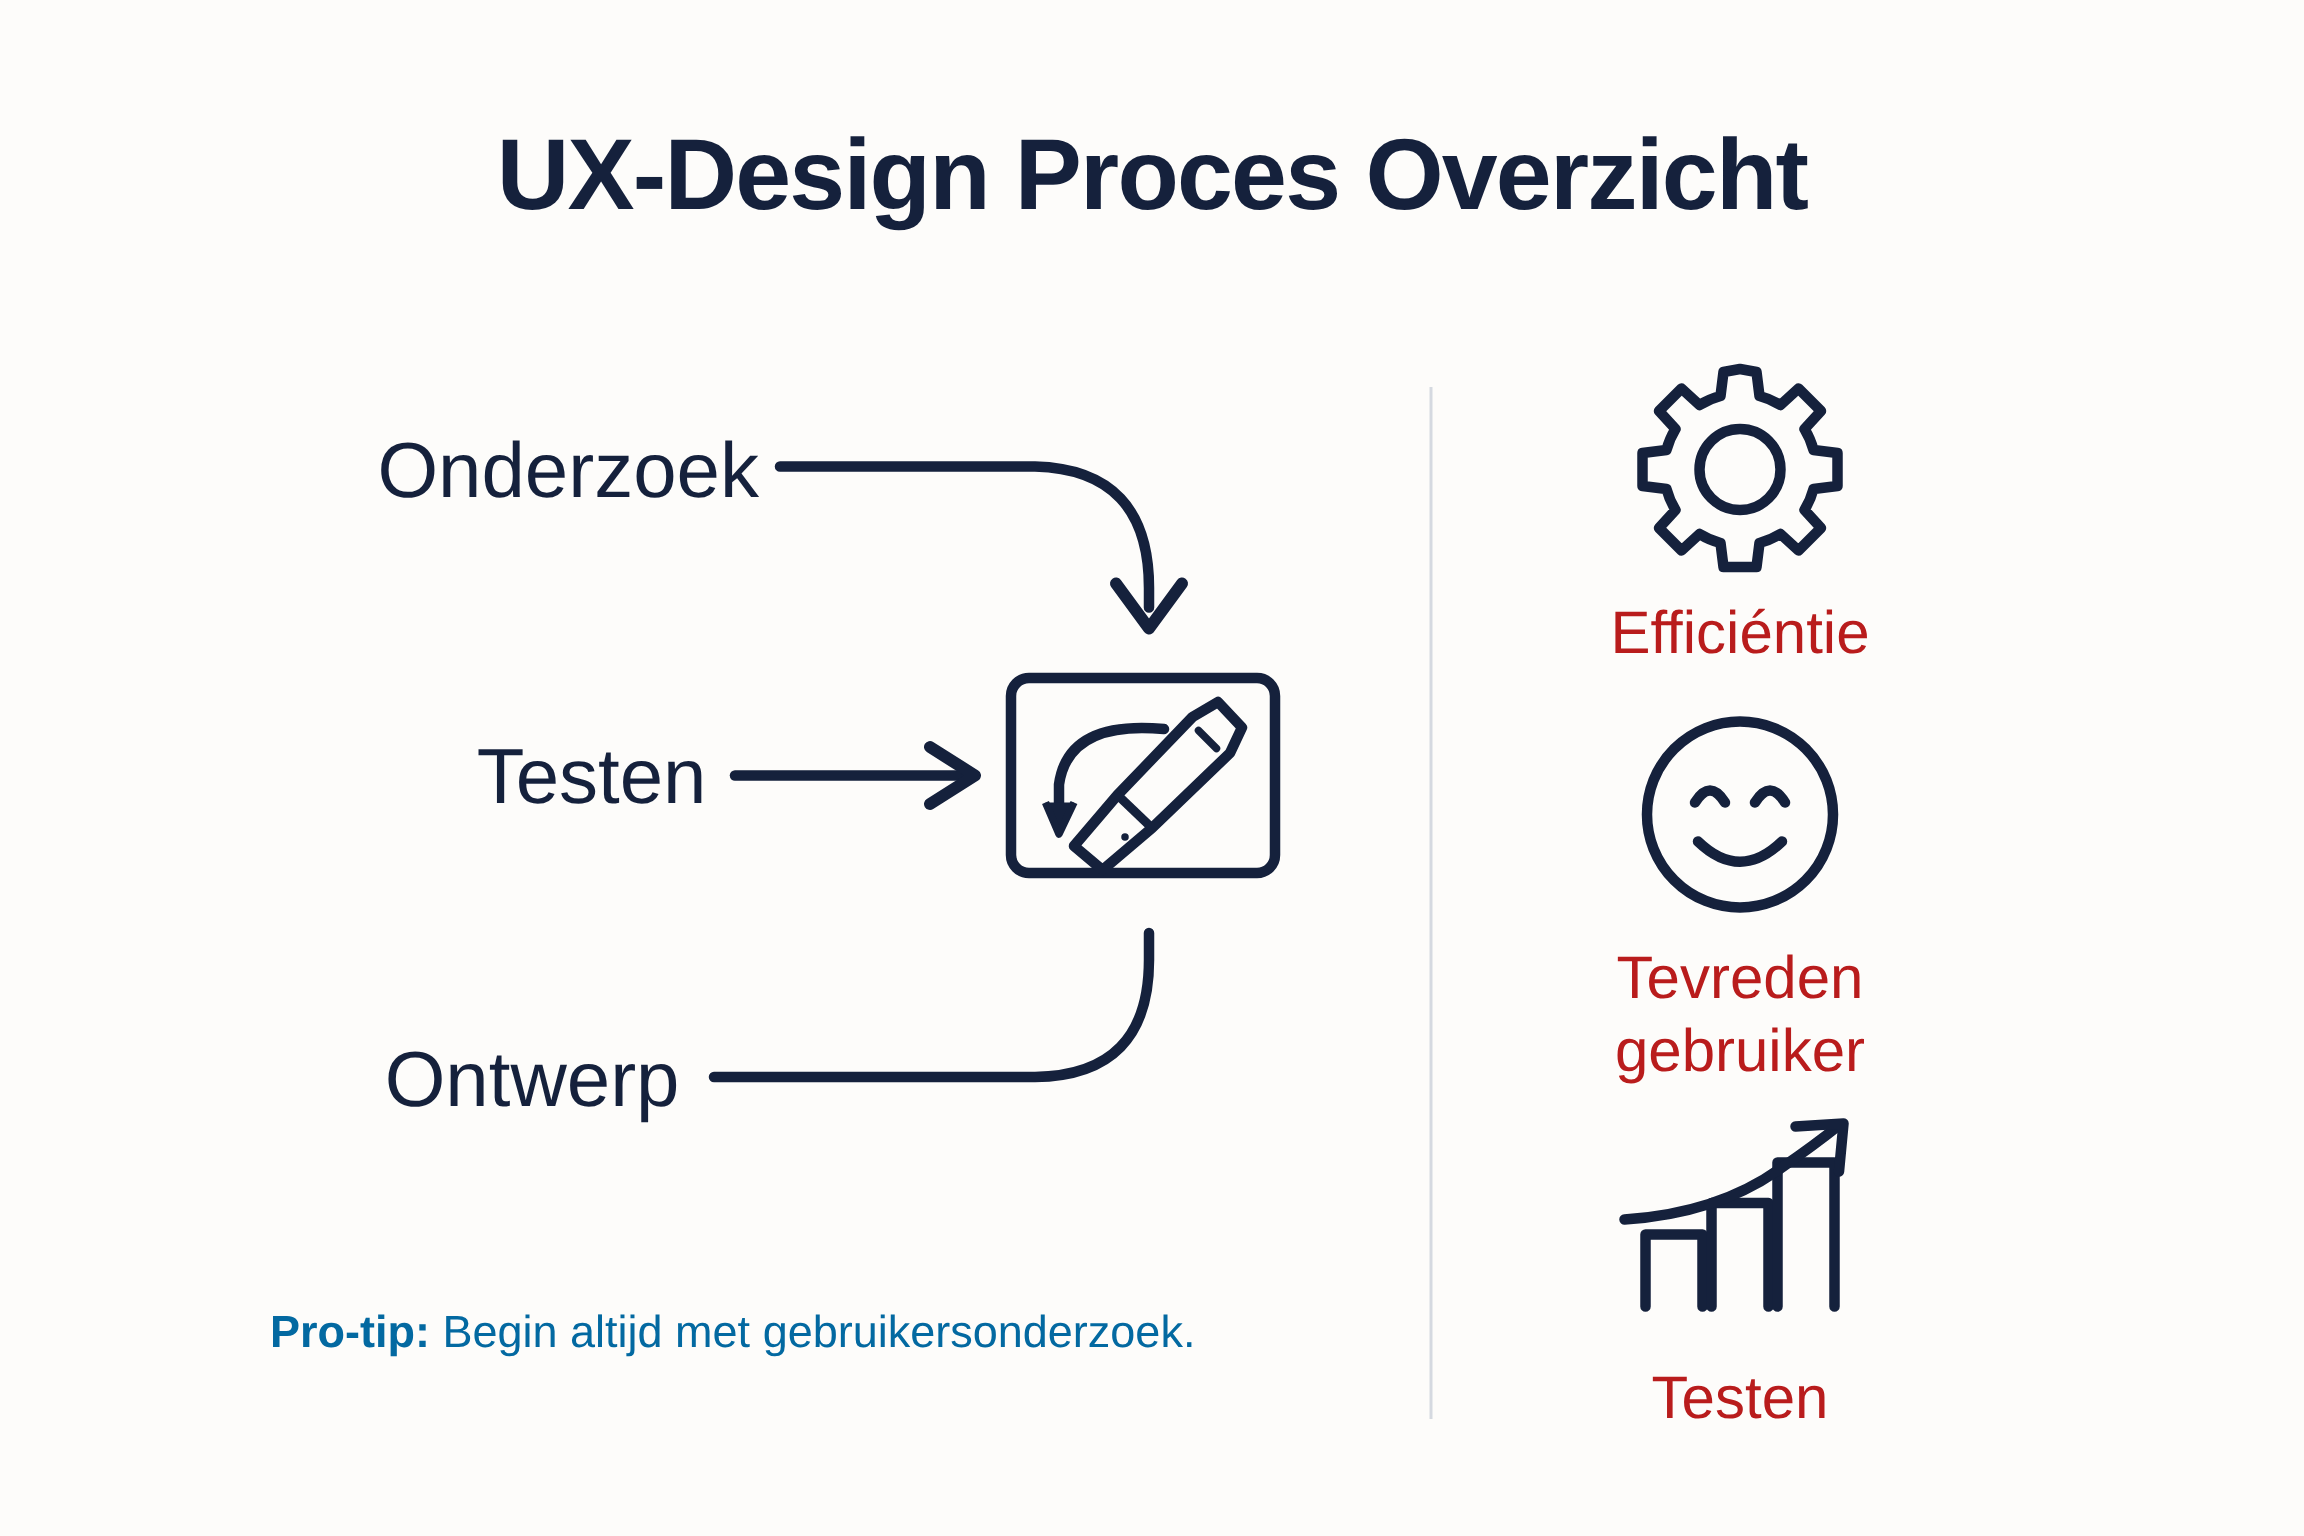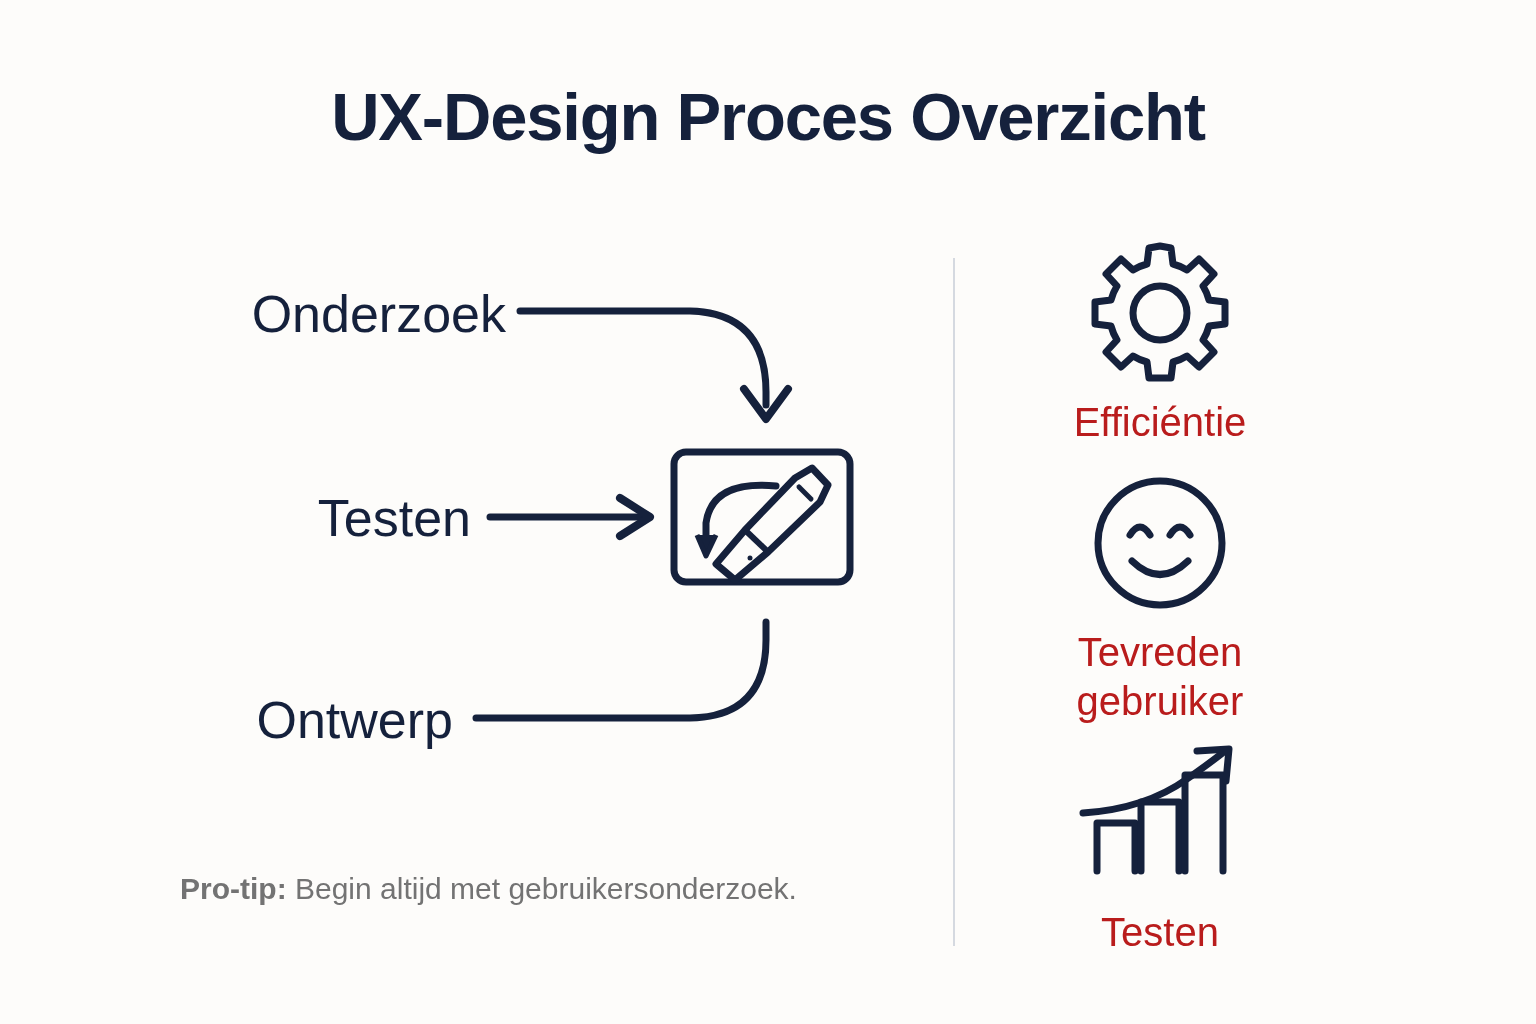--- a/index.html
+++ b/index.html
@@ -56,21 +56,21 @@
     height: 1024px;
     pointer-events: none;
   }
 
   
   .pro-tip {
     position: absolute;
     left: 180px;
     top: 872px;
     font-size: 30px;
-    color: #737373;
+    color: #0369a1;
     white-space: nowrap;
   }
   .pro-tip .tip-lead {
     font-weight: 700;
   }
 
   
   .divider {
     position: absolute;
     left: 953px;

